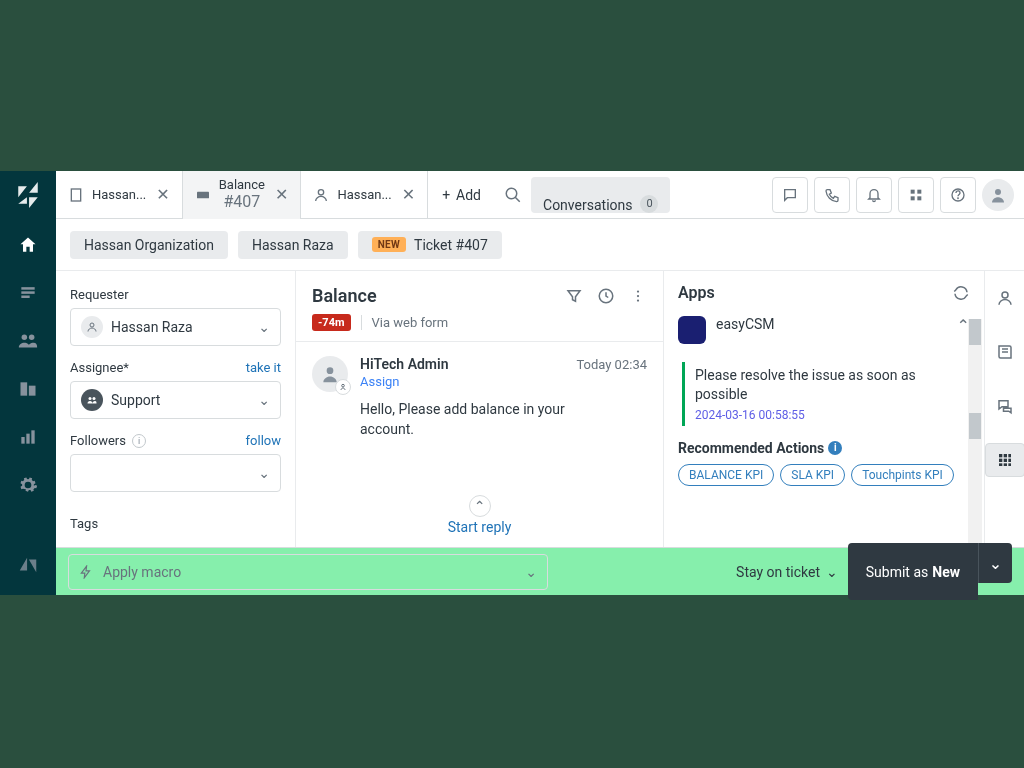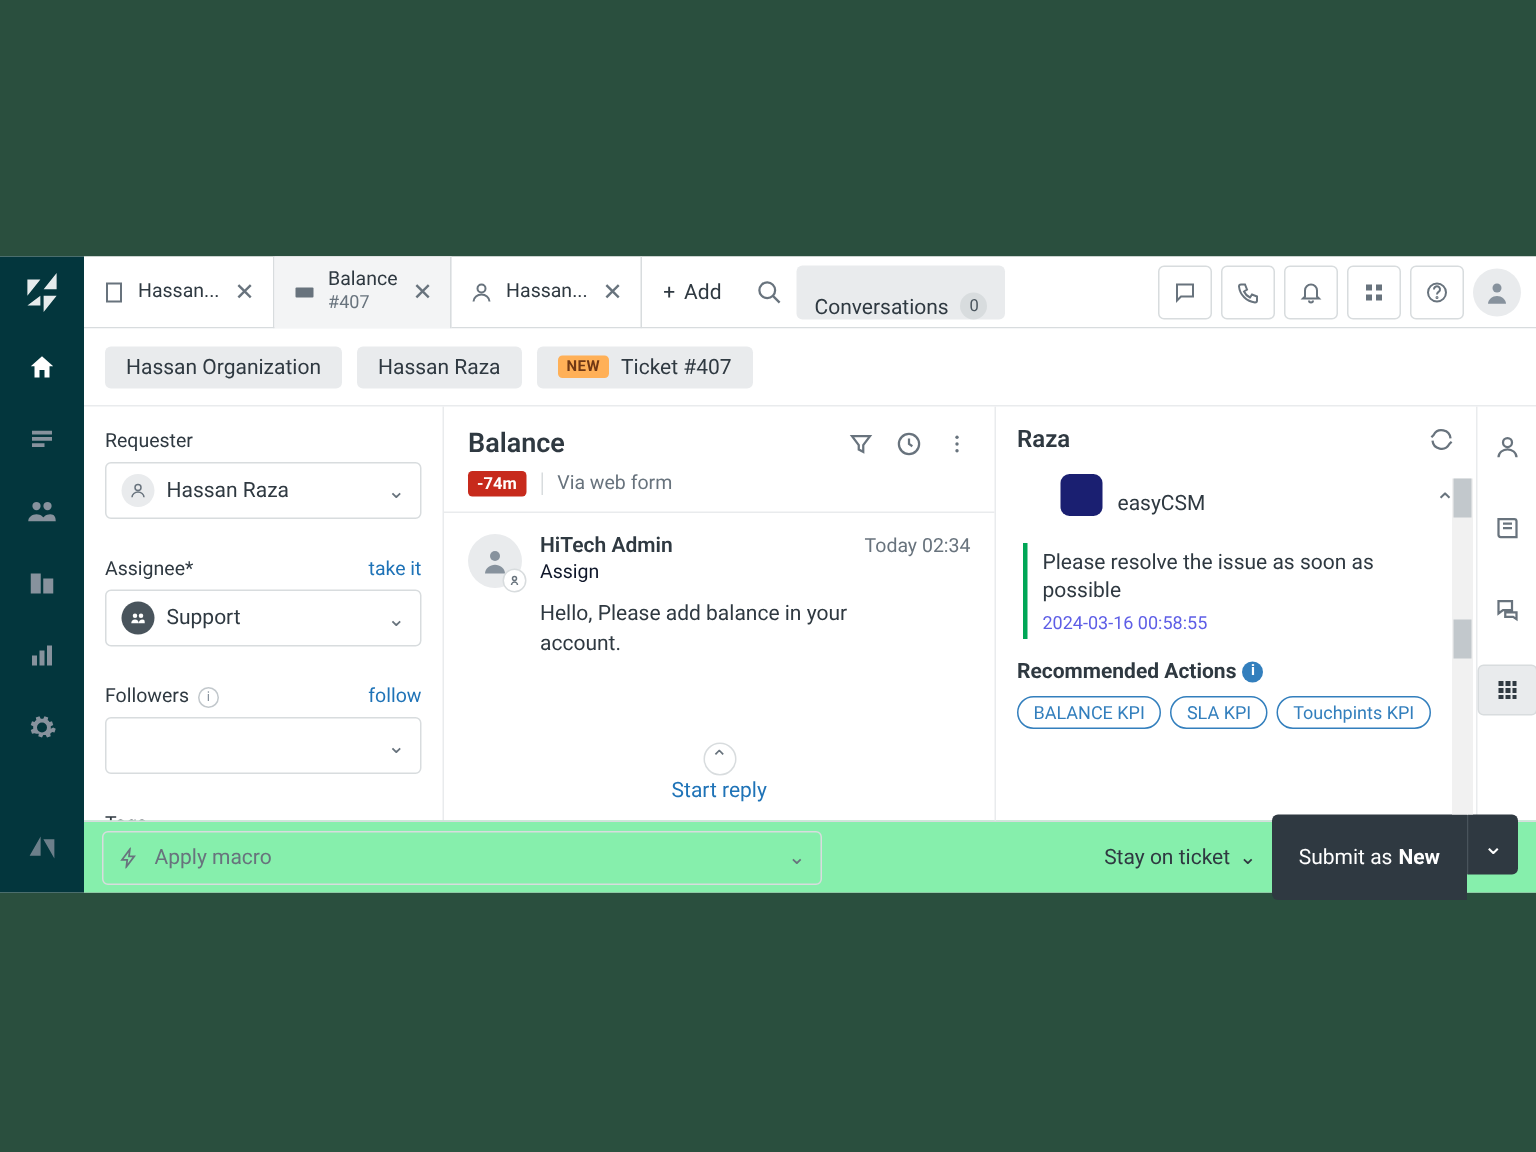--- a/index.html
+++ b/index.html
@@ -13,36 +13,36 @@
 .main { flex:1; display:flex; flex-direction:column; min-width:0; }
 
 .topbar { height:48px; display:flex; align-items:center; border-bottom:1px solid #d8dcde; background:#fff; }
 .tab { height:48px; display:flex; align-items:center; padding:0 10px 0 12px; border-right:1px solid #d8dcde; gap:8px; cursor:pointer; min-width:0; }
 .tab.active { background:#f3f4f5; }
 .tab .ticon { color:#68737d; flex-shrink:0; }
 .tab .tlabel { font-size:13px; color:#2f3941; max-width:80px; white-space:nowrap; overflow:hidden; text-overflow:ellipsis; }
 .tab .tclose { color:#68737d; cursor:pointer; padding:2px; }
 .tab .tdouble { display:flex; flex-direction:column; line-height:1.15; }
 .tab .tdouble .t1 { font-size:13px; color:#2f3941; }
-.tab .tdouble .t2 { font-size:12px; color:#68737d; }
+.tab .tdouble .t2 { font-size:16px; color:#68737d;text-align:center; }
 .addtab { padding:0 14px; height:48px; display:flex; align-items:center; gap:6px; color:#2f3941; font-size:14px; cursor:pointer; }
 .topright { margin-left:auto; display:flex; align-items:center; gap:6px; padding-right:10px; }
 .iconbtn { width:36px; height:36px; border:1px solid #d8dcde; border-radius:4px; display:flex; align-items:center; justify-content:center; color:#68737d; cursor:pointer; background:#fff; }
 .searchbtn { width:36px; height:36px; display:flex; align-items:center; justify-content:center; color:#68737d; cursor:pointer; }
 .convs { background:#e9ebed; border-radius:4px; padding:0 12px; height:36px; display:flex; align-items:flex-end; gap:8px; font-size:14px; color:#2f3941; cursor:pointer; }
 .convs .badge { background:#d8dcde; border-radius:10px; min-width:18px; height:18px; display:flex; align-items:center; justify-content:center; font-size:11px; color:#49545c; padding:0 5px; }
 .avatar { width:32px; height:32px; border-radius:50%; background:#e9ebed; display:flex; align-items:center; justify-content:center; color:#87929d; cursor:pointer; }
 
 .crumbs { height:52px; display:flex; align-items:center; gap:10px; padding:0 14px; border-bottom:1px solid #e9ebed; background:#fff; }
 .crumb { background:#e9ebed; border-radius:4px; padding:6px 14px; font-size:14px; color:#2f3941; cursor:pointer; }
 .crumb.new { display:flex; align-items:center; gap:8px; }
 .pill-new { background:#ffb057; color:#703815; font-size:10px; font-weight:700; padding:2px 6px; border-radius:3px; letter-spacing:.3px; }
 
 .workspace { flex:1; display:flex; min-height:0; }
-.sidebar { width:240px; border-right:1px solid #e9ebed; padding:16px 14px; display:flex; flex-direction:column; gap:26px; overflow:hidden; }
+.sidebar { width:240px; border-right:1px solid #e9ebed; padding:16px 14px; display:flex; flex-direction:column; gap:14px; overflow:hidden; }
 .flabel { font-size:13px; color:#2f3941; display:flex; align-items:center; justify-content:space-between; }
 .flabel .act { color:#1f73b7; font-size:13px; cursor:pointer; }
 .sel { border:1px solid #d8dcde; border-radius:4px; height:38px; display:flex; align-items:center; padding:0 10px; gap:8px; font-size:14px; color:#2f3941; cursor:pointer; }
 .sel .chev { margin-left:auto; color:#68737d; }
 .pplicon { width:22px; height:22px; border-radius:50%; background:#e9ebed; display:flex; align-items:center; justify-content:center; color:#68737d; flex-shrink:0; }
 
 .center { flex:1; display:flex; flex-direction:column; border-right:1px solid #e9ebed; min-width:0; position:relative; }
 .chdr { padding:14px 16px 10px 16px; border-bottom:1px solid #e9ebed; }
 .chdr .row1 { display:flex; align-items:center; }
 .ctitle { font-size:18px; font-weight:600; color:#2f3941; }
@@ -50,29 +50,29 @@
 .cicons span { cursor:pointer; }
 .crow2 { display:flex; align-items:center; gap:10px; margin-top:8px; }
 .sla { background:#c72a1c; color:#fff; font-size:11px; font-weight:700; padding:2px 6px; border-radius:3px; }
 .via { font-size:13px; color:#68737d; border-left:1px solid #d8dcde; padding-left:10px; }
 .msg { padding:14px 16px; display:flex; gap:12px; }
 .mava { width:36px; height:36px; border-radius:50%; background:#e9ebed; position:relative; display:flex; align-items:center; justify-content:center; color:#87929d; flex-shrink:0; }
 .mava .sub { position:absolute; bottom:-3px; right:-3px; width:16px; height:16px; border-radius:50%; background:#fff; border:1px solid #d8dcde; display:flex; align-items:center; justify-content:center; }
 .mhdr { display:flex; align-items:baseline; gap:10px;justify-content:space-between; }
 .mauthor { font-size:14px; font-weight:600; color:#2f3941; }
 .mtime { margin-left:auto; font-size:13px; color:#68737d; }
-.massign { font-size:13px; color:#0f172a; cursor:pointer; margin-top:2px; }
+.massign { font-size:13px; color:#3b82f6; cursor:pointer; margin-top:2px; }
 .mbody { font-size:14px; color:#2f3941; margin-top:10px; line-height:1.45; max-width:260px; }
 .startreply { position:absolute; bottom:0; left:0; right:0; text-align:center; padding:10px 0 12px 0; font-size:14px; color:#1f73b7; cursor:pointer; }
 .startreply .chevup { display:block; margin:0 auto 2px auto; width:22px; height:22px; border:1px solid #d8dcde; border-radius:50%; background:#fff; color:#68737d; line-height:20px; }
 
 .apps { width:320px; padding:12px 14px 0 14px; display:flex; flex-direction:column; min-width:0; position:relative; }
 .apps .ahdr { display:flex; align-items:center; justify-content:space-between; font-size:16px; font-weight:600; color:#2f3941; margin-bottom:14px; }
 .apps .ahdr .refresh { color:#68737d; cursor:pointer; }
-.appcard-hdr { display:flex; align-items:flex-end; gap:10px; margin-bottom:10px;margin-left:29px; }
+.appcard-hdr { display:flex; align-items:flex-start; gap:10px; margin-bottom:10px; }
 .applogo { width:28px; height:28px; border-radius:6px; background:#1a1f71; flex-shrink:0; }
 .appname { font-size:14px; color:#2f3941; }
 .appcard-hdr .chev { margin-left:auto; color:#68737d; cursor:pointer; }
 .alert { border-left:3px solid #00a656; padding:4px 0 4px 10px; margin:8px 4px 14px 4px; }
 .alert .atxt { font-size:14px; color:#2f3941; line-height:1.35; }
 .alert .ats { font-size:12px; color:#5e5ee6; margin-top:4px; }
 .recs-title { font-size:14px; font-weight:700; color:#2f3941; display:flex; align-items:center; gap:4px; margin-bottom:8px; }
 .recs-title .info { width:14px; height:14px; border-radius:50%; background:#337fbd; color:#fff; font-size:10px; display:flex; align-items:center; justify-content:center; }
 .recs { display:flex; gap:6px; flex-wrap:wrap; }
 .rec { border:1px solid #337fbd; color:#337fbd; border-radius:14px; padding:3px 10px; font-size:12px; cursor:pointer; }
@@ -354,21 +354,21 @@
           </div>
         </div>
         <div class="startreply">
           <span class="chevup">⌃</span>
           <span>Start reply</span>
         </div>
       </div>
 
       <div class="apps">
         <div class="ahdr">
-          <span>Raza</span>
+          <span>Apps</span>
           <span class="refresh">
               <svg width="18" height="18" viewBox="0 0 24 24" fill="none" stroke="currentColor" stroke-width="2">
                 <path d="M20 11A8 8 0 005 8l-2 2M4 13a8 8 0 0015 3l2-2"></path>
               </svg>
             </span>
         </div>
         <div class="appcard-hdr">
           <div class="applogo"></div>
           <span class="appname">easyCSM</span>
           <span class="chev">⌃</span>

